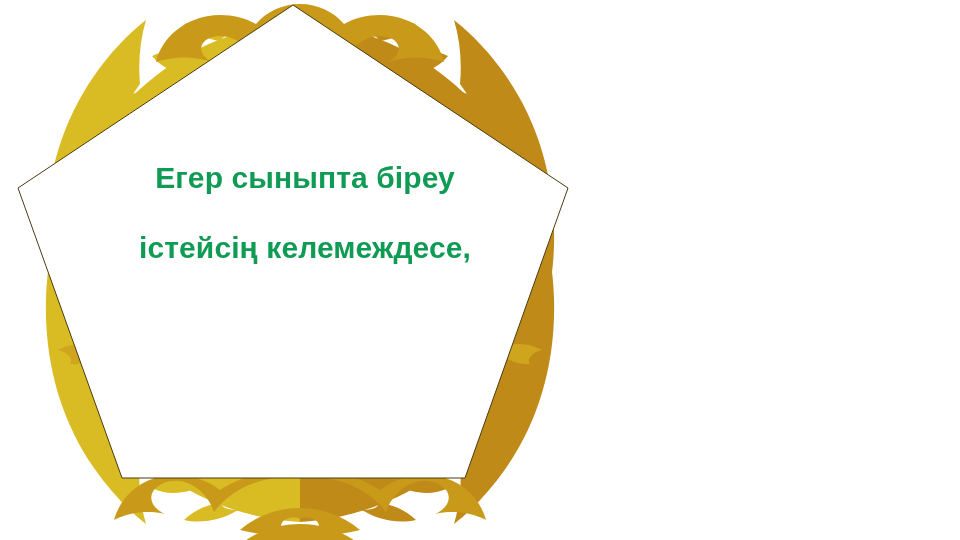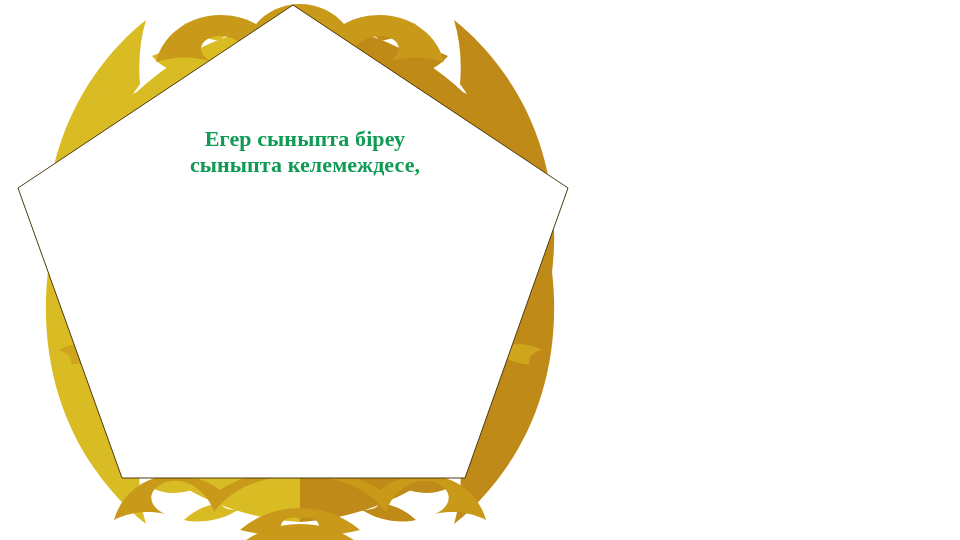--- a/index.html
+++ b/index.html
@@ -29,25 +29,26 @@
   #text-block {
     position: absolute;
     z-index: 3;
     left: 60px;
     top: 126px;
     width: 490px;
     text-align: center;
     line-height: 1.16;
   }
   #text-block .line {
-    font-family: Liberation Serif, serif;
+    font-family: Liberation Sans, sans-serif;
     font-weight: bold;
-    font-size: 22px;
+    font-size: 30px;
     letter-spacing: 0.1px;
     white-space: nowrap;
+    margin-top: 35px;
   }
 </style>
 </head>
 <body>
 
 <div id="slide" style="background: rgb(255, 255, 255);">
 
   <svg id="ornament-layer" viewBox="0 0 960 540" xmlns="http://www.w3.org/2000/svg">
     <defs>
 
@@ -229,16 +230,16 @@
       </g>
     </g>
   </svg>
 
   <svg id="pentagon-layer" viewBox="0 0 960 540" xmlns="http://www.w3.org/2000/svg">
     <polygon id="pentagon-poly" points="293,5 568,188 465,478 122,478 18,188" fill="#ffffff" stroke="#4a3b10" stroke-width="1"></polygon>
   </svg>
 
   <div id="text-block">
     <div class="line" style="color: rgb(15, 155, 84);">Егер сыныпта біреу</div>
-    <div class="line" style="color: rgb(15, 155, 84);">сыныпта келемеждесе,</div>
+    <div class="line" style="color: rgb(15, 155, 84);">істейсің келемеждесе,</div>
   </div>
 
 </div>
 
 </body></html>

